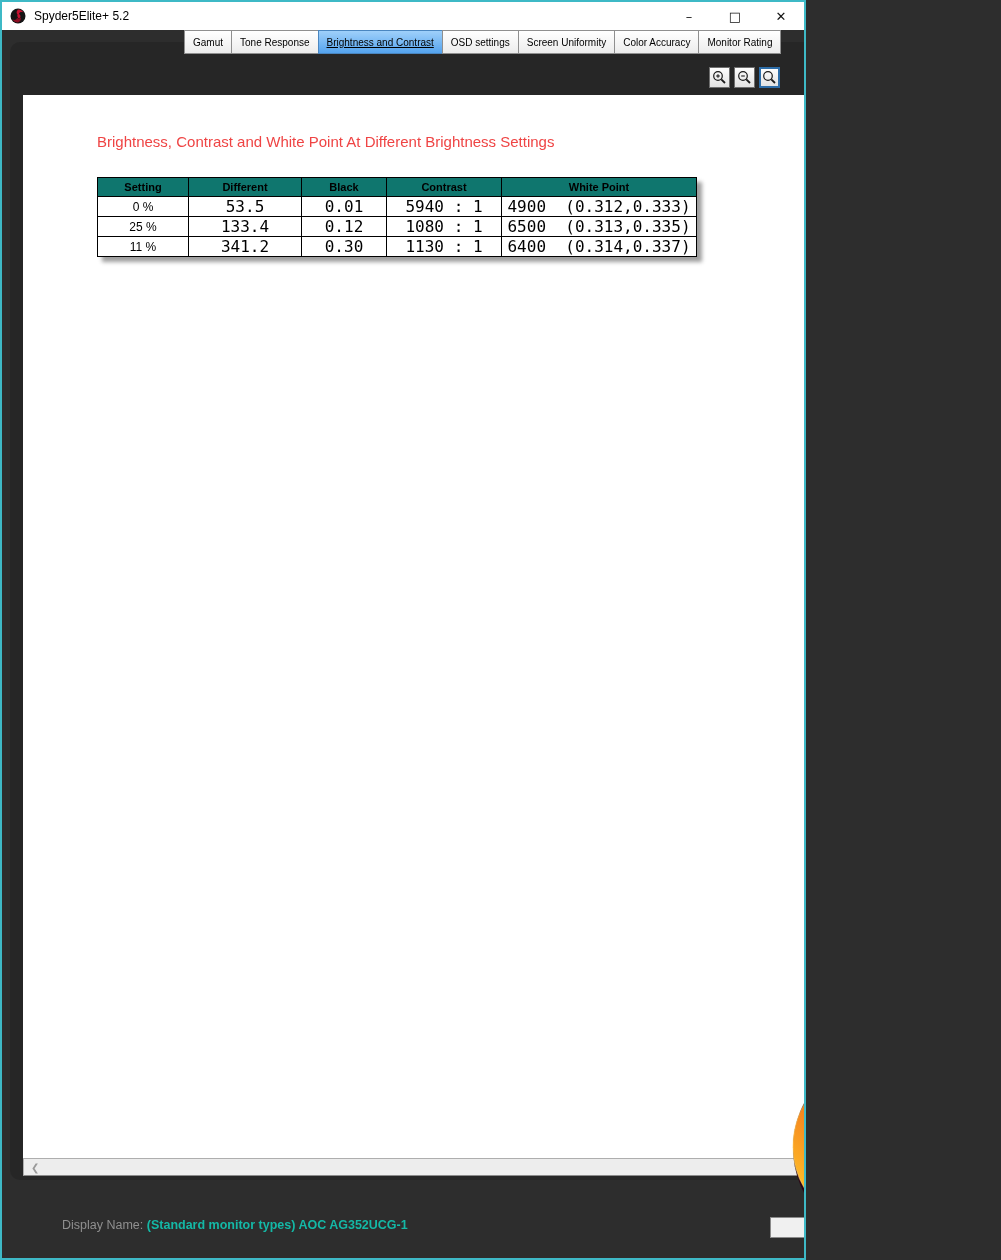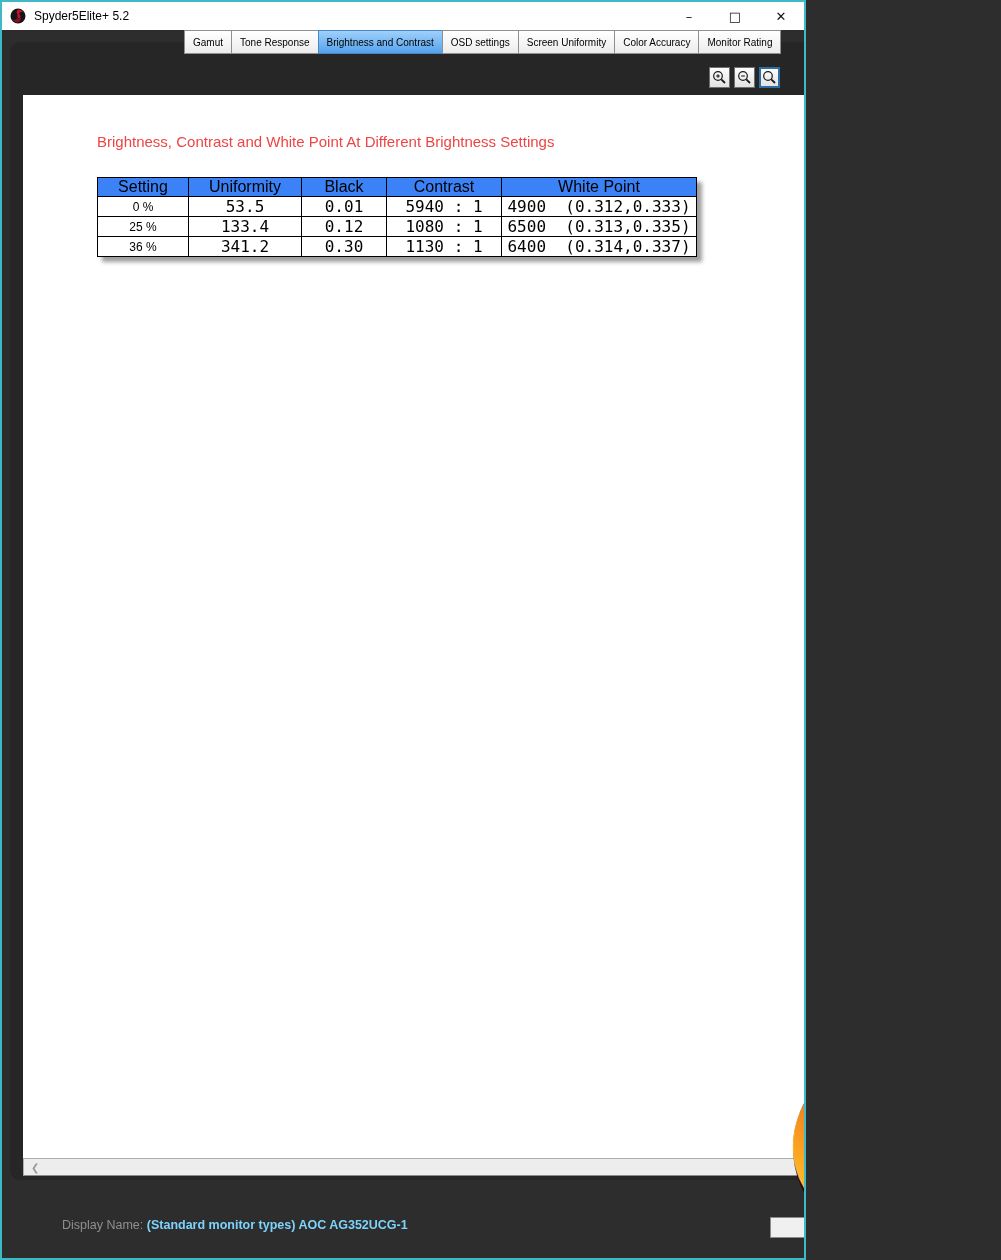--- a/index.html
+++ b/index.html
@@ -14,50 +14,50 @@
   .titlebar-title { margin-left:8px; font-size:12px; color:#000; }
   .window-controls { position:absolute; right:0; top:0; height:28px; display:flex; }
   .win-btn { width:46px; height:28px; display:flex; align-items:center; justify-content:center;
              font-size:13px; color:#111; background:#fff; border:none; font-family:"DejaVu Sans",sans-serif; }
 
   
   .tab-bar { position:absolute; left:183px; top:28px; display:flex; z-index:20; }
   .tab { height:24px; padding:0 8px; display:flex; align-items:center; white-space:nowrap;
          background:linear-gradient(#ffffff,#ececec); border:1px solid #8f8f8f; margin-left:-1px;
          font-size:10px; color:#000; cursor:default; }
-  .tab.selected { background:linear-gradient(#9fd0fa,#54a3ee); border-color:#4a86c0; }
+  .tab.selected { background:linear-gradient(#9fd0fa,#54a3ee); border-color:#4a86c0;text-decoration:underline; }
 
   
   .panel { position:absolute; left:8px; top:40px; width:983px; height:1138px;
            background:#262626; border-radius:10px; }
 
   
   .zoom-toolbar { position:absolute; top:65px; right:24px; display:flex; gap:4px; z-index:15; }
   .zoom-btn { width:21px; height:21px; background:linear-gradient(#fdfdfd,#e2e2e2);
               border:1px solid #6f6f6f; display:flex; align-items:center; justify-content:center; padding:0; }
   .zoom-btn.selected { border:2px solid #2d6da8; }
 
   
   .page { position:absolute; left:21px; top:93px; width:968px; height:1063px; background:#ffffff; z-index:5; }
   .report-title { position:absolute; left:74px; top:38px; font-size:15px; color:#ef4444; }
   .report-table { position:absolute; left:74px; top:82px; border-collapse:collapse;
                   box-shadow:5px 5px 4px rgba(0,0,0,0.38); background:#fff; }
-  .report-table th { background:#3b82f6; font-weight:normal; font-size:16px; }
+  .report-table th { background:#0f766e; font-weight:bold; font-size:11px; }
   .report-table th, .report-table td { border:1px solid #000; text-align:center; height:19px; padding:0; }
   .cell-sans { font-size:12px; font-family:"Liberation Sans",sans-serif; }
   .cell-mono { font-family:"DejaVu Sans Mono","Liberation Mono",monospace; font-size:16px; white-space:pre; }
 
   
   .hscroll { position:absolute; left:21px; top:1156px; width:968px; height:18px; background:#ededed;
              border:1px solid #aeaeae; border-bottom-color:#8a8a8a; z-index:6; display:flex; align-items:center; }
   .hscroll-arrow { color:#9a9a9a; font-size:10px; margin-left:7px; }
 
   
   .display-name { position:absolute; left:60px; top:1216px; font-size:12.5px; color:#8f8f8f; z-index:8; }
-  .display-name b { color:#7dd3fc;margin-top:8px; }
+  .display-name b { color:#14b8a6;margin-top:8px; }
   .print-btn { position:absolute; left:768px; top:1215px; width:210px; height:21px;
                background:#f0f0f0; border:1px solid #8a8a8a; font-size:12px; color:#1a1a1a;
                text-align:center; line-height:19px; z-index:8; overflow:hidden; white-space:nowrap;
                font-family:"Liberation Sans",sans-serif; }
 
   
   .logo-shadow { position:absolute; left:798px; top:1234px; width:150px; height:20px; z-index:40;
                  background:radial-gradient(ellipse at center, rgba(0,0,0,0.55) 0%, rgba(0,0,0,0) 70%); }
   .logo { position:absolute; left:788px; top:1046px; width:198px; height:200px; z-index:50; }
 </style>
@@ -122,21 +122,21 @@
         <colgroup>
           <col style="width: 91px;">
           <col style="width: 113px;">
           <col style="width: 85px;">
           <col style="width: 115px;">
           <col style="width: 195px;">
         </colgroup>
         <thead>
           <tr>
             <th>Setting</th>
-            <th>Uniformity</th>
+            <th>Different</th>
             <th>Black</th>
             <th>Contrast</th>
             <th>White Point</th>
           </tr>
         </thead>
         <tbody>
           <tr>
             <td class="cell-sans">0 %</td>
             <td class="cell-mono">53.5</td>
             <td class="cell-mono">0.01</td>
@@ -144,21 +144,21 @@
             <td class="cell-mono">4900  (0.312,0.333)</td>
           </tr>
           <tr>
             <td class="cell-sans">25 %</td>
             <td class="cell-mono">133.4</td>
             <td class="cell-mono">0.12</td>
             <td class="cell-mono">1080 : 1</td>
             <td class="cell-mono">6500  (0.313,0.335)</td>
           </tr>
           <tr>
-            <td class="cell-sans">36 %</td>
+            <td class="cell-sans">11 %</td>
             <td class="cell-mono">341.2</td>
             <td class="cell-mono">0.30</td>
             <td class="cell-mono">1130 : 1</td>
             <td class="cell-mono">6400  (0.314,0.337)</td>
           </tr>
         </tbody>
       </table>
   </div>
 
   <div class="hscroll">

